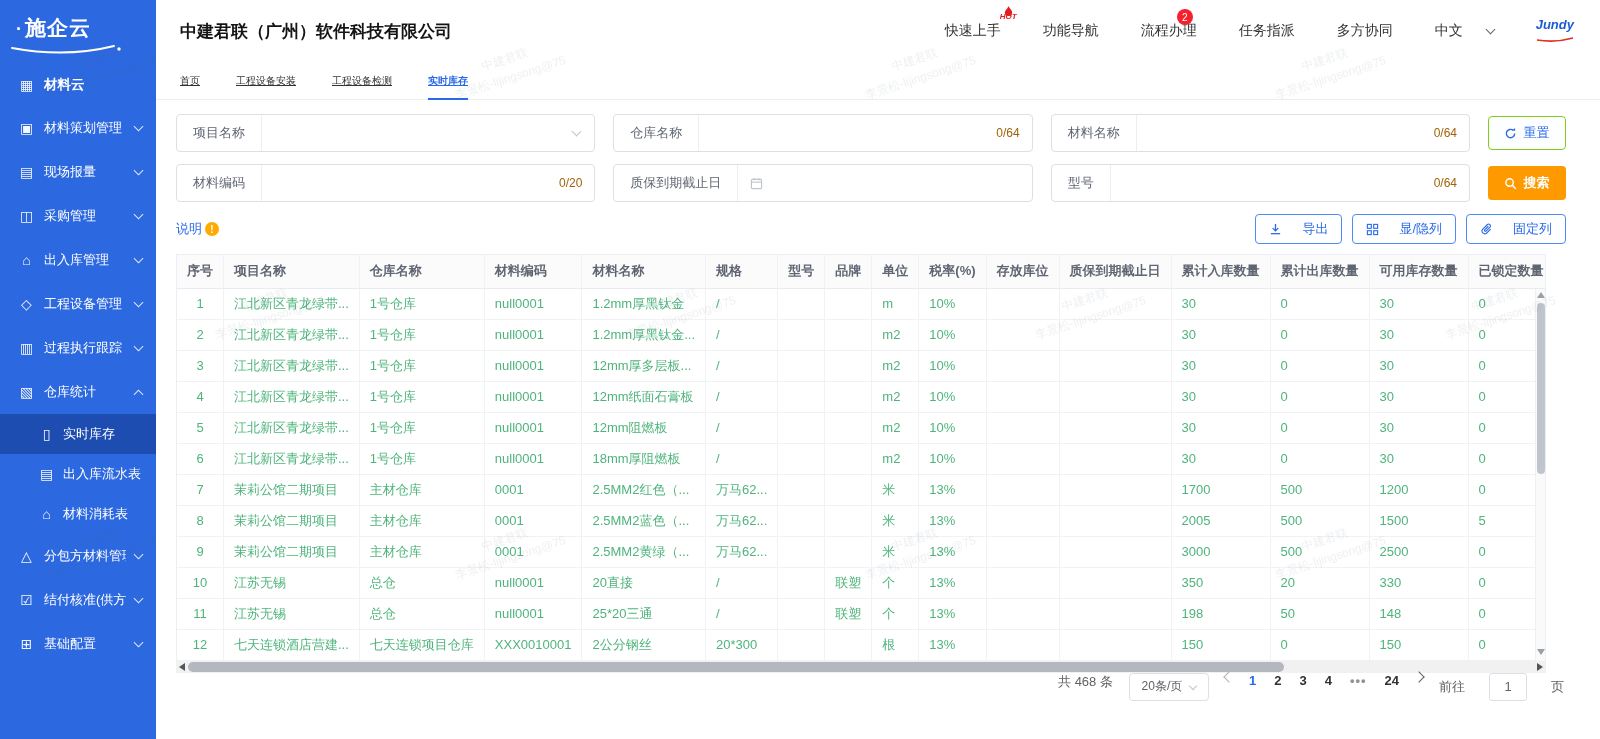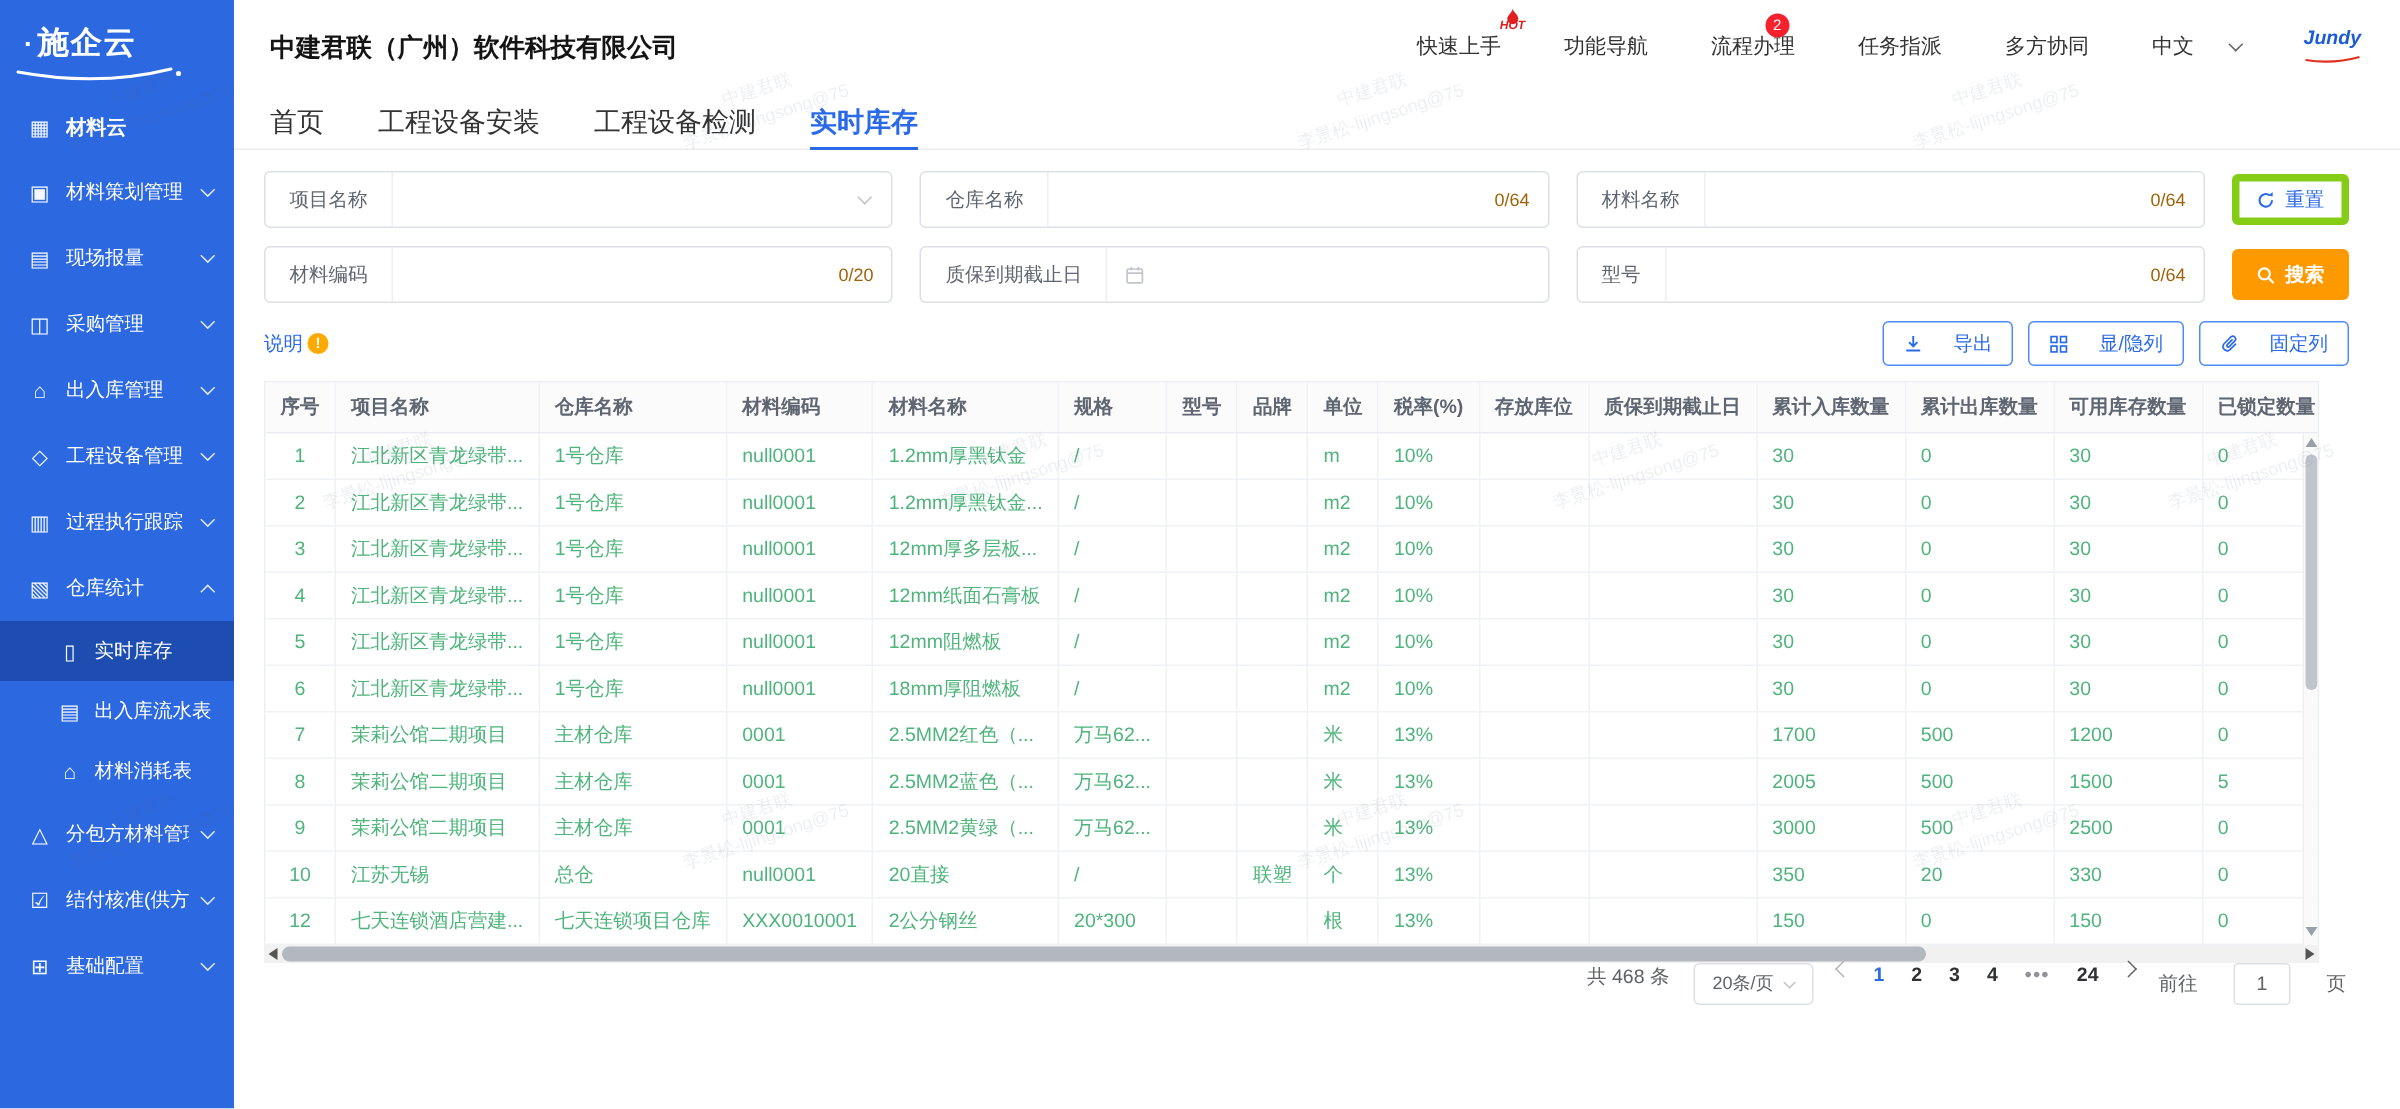--- a/index.html
+++ b/index.html
@@ -31,36 +31,36 @@
   .topnav { margin-left:auto; display:flex; align-items:center; gap:42px; font-size:14px; color:#333; }
   .nav-item { position:relative; cursor:pointer; white-space:nowrap; }
   .badge-hot { position:absolute; top:-16px; right:-16px; display:flex; flex-direction:column; align-items:center; line-height:1; }
   .badge-hot .hot-txt { color:#e02020; font-size:8px; font-weight:800; font-style:italic; margin-top:-4px; }
   .badge-num { position:absolute; top:-13px; right:4px; background:#f5222d; color:#fff; min-width:16px; height:16px; border-radius:50%; font-size:10px; display:flex; align-items:center; justify-content:center; }
   .lang { display:flex; align-items:center; gap:24px; }
   .chev-dark { width:7px; height:7px; border-right:1.4px solid #666; border-bottom:1.4px solid #666; transform:rotate(45deg); margin-top:-3px; }
   .brand { font-style:italic; font-weight:800; color:#1b5cd6; font-size:13px; line-height:1; text-align:center; }
 
   .tabbar { height:38px; border-bottom:1px solid #ececec; display:flex; align-items:stretch; gap:36px; padding:0 24px; flex:none; }
-  .tab { display:flex; align-items:center; font-size:18px; color:#333; position:relative; cursor:pointer; white-space:nowrap; }
+  .tab { display:flex; align-items:center; font-size:10px; color:#333; position:relative; cursor:pointer; white-space:nowrap;text-decoration:underline; }
   .tab.active { color:#2a6ae9; font-weight:600; }
   .tab.active::after { content:""; position:absolute; left:0; right:0; bottom:-1px; height:2px; background:#2a6ae9; }
 
   .content { flex:1; background:#fff; padding:14px 20px 0 20px; position:relative; min-height:0; }
 
   
   .frow { display:flex; gap:18px; margin-bottom:12px; align-items:center; padding-right:14px; }
   .field { height:38px; border:1px solid #dcdfe6; border-radius:4px; display:flex; align-items:center; background:#fff; flex:1 1 0; min-width:0; }
   .flabel { padding:0 16px; color:#5f6672; font-size:13px; height:100%; display:flex; align-items:center; border-right:1px solid #eceef2; white-space:nowrap; }
   .finput { flex:1; height:100%; }
   .counter { color:#a16207; font-size:12px; padding-right:12px; flex:none; }
   .fchev { width:7px; height:7px; border-right:1.4px solid #c0c4cc; border-bottom:1.4px solid #c0c4cc; transform:rotate(45deg); margin-right:14px; margin-top:-3px; flex:none; }
   .cal-icon { margin-left:12px; flex:none; display:flex; }
   .btn { height:34px; border-radius:4px; font-size:13px; display:flex; align-items:center; justify-content:center; gap:6px; cursor:pointer; flex:none; width:78px; }
-  .btn-reset { border:5px solid #84cc16; color:#2a6ae9; background:#fdfeff; }
+  .btn-reset { border:1px solid #84cc16; color:#2a6ae9; background:#fdfeff; }
   .btn-search { border:none; color:#fff; background:#ff9900; font-weight:600; }
 
   
   .note-row { display:flex; align-items:center; margin:4px 0 10px 0; padding-right:14px; }
   .note { color:#2a6ae9; font-size:13px; display:flex; align-items:center; gap:3px; cursor:pointer; }
   .note-icon { width:14px; height:14px; border-radius:50%; background:#ffaa00; color:#fff; font-size:10px; font-weight:bold; display:flex; align-items:center; justify-content:center; }
   .tbl-actions { margin-left:auto; display:flex; gap:10px; }
   .btn-outline { height:30px; padding:0 13px; border:1px solid #4d8bf7; color:#2a6ae9; background:#fff; border-radius:4px; font-size:13px; display:flex; align-items:center; gap:20px; cursor:pointer; }
 
   
@@ -522,20 +522,38 @@
                 <td>个</td>
                 <td>13%</td>
                 <td></td>
                 <td></td>
                 <td>350</td>
                 <td>20</td>
                 <td>330</td>
                 <td>0</td>
               </tr>
               <tr>
+                <td class="c-center">11</td>
+                <td>江苏无锡</td>
+                <td>总仓</td>
+                <td>null0001</td>
+                <td>25*20三通</td>
+                <td>/</td>
+                <td></td>
+                <td>联塑</td>
+                <td>个</td>
+                <td>13%</td>
+                <td></td>
+                <td></td>
+                <td>198</td>
+                <td>50</td>
+                <td>148</td>
+                <td>0</td>
+              </tr>
+              <tr>
                 <td class="c-center">12</td>
                 <td>七天连锁酒店营建...</td>
                 <td>七天连锁项目仓库</td>
                 <td>XXX0010001</td>
                 <td>2公分钢丝</td>
                 <td>20*300</td>
                 <td></td>
                 <td></td>
                 <td>根</td>
                 <td>13%</td>

